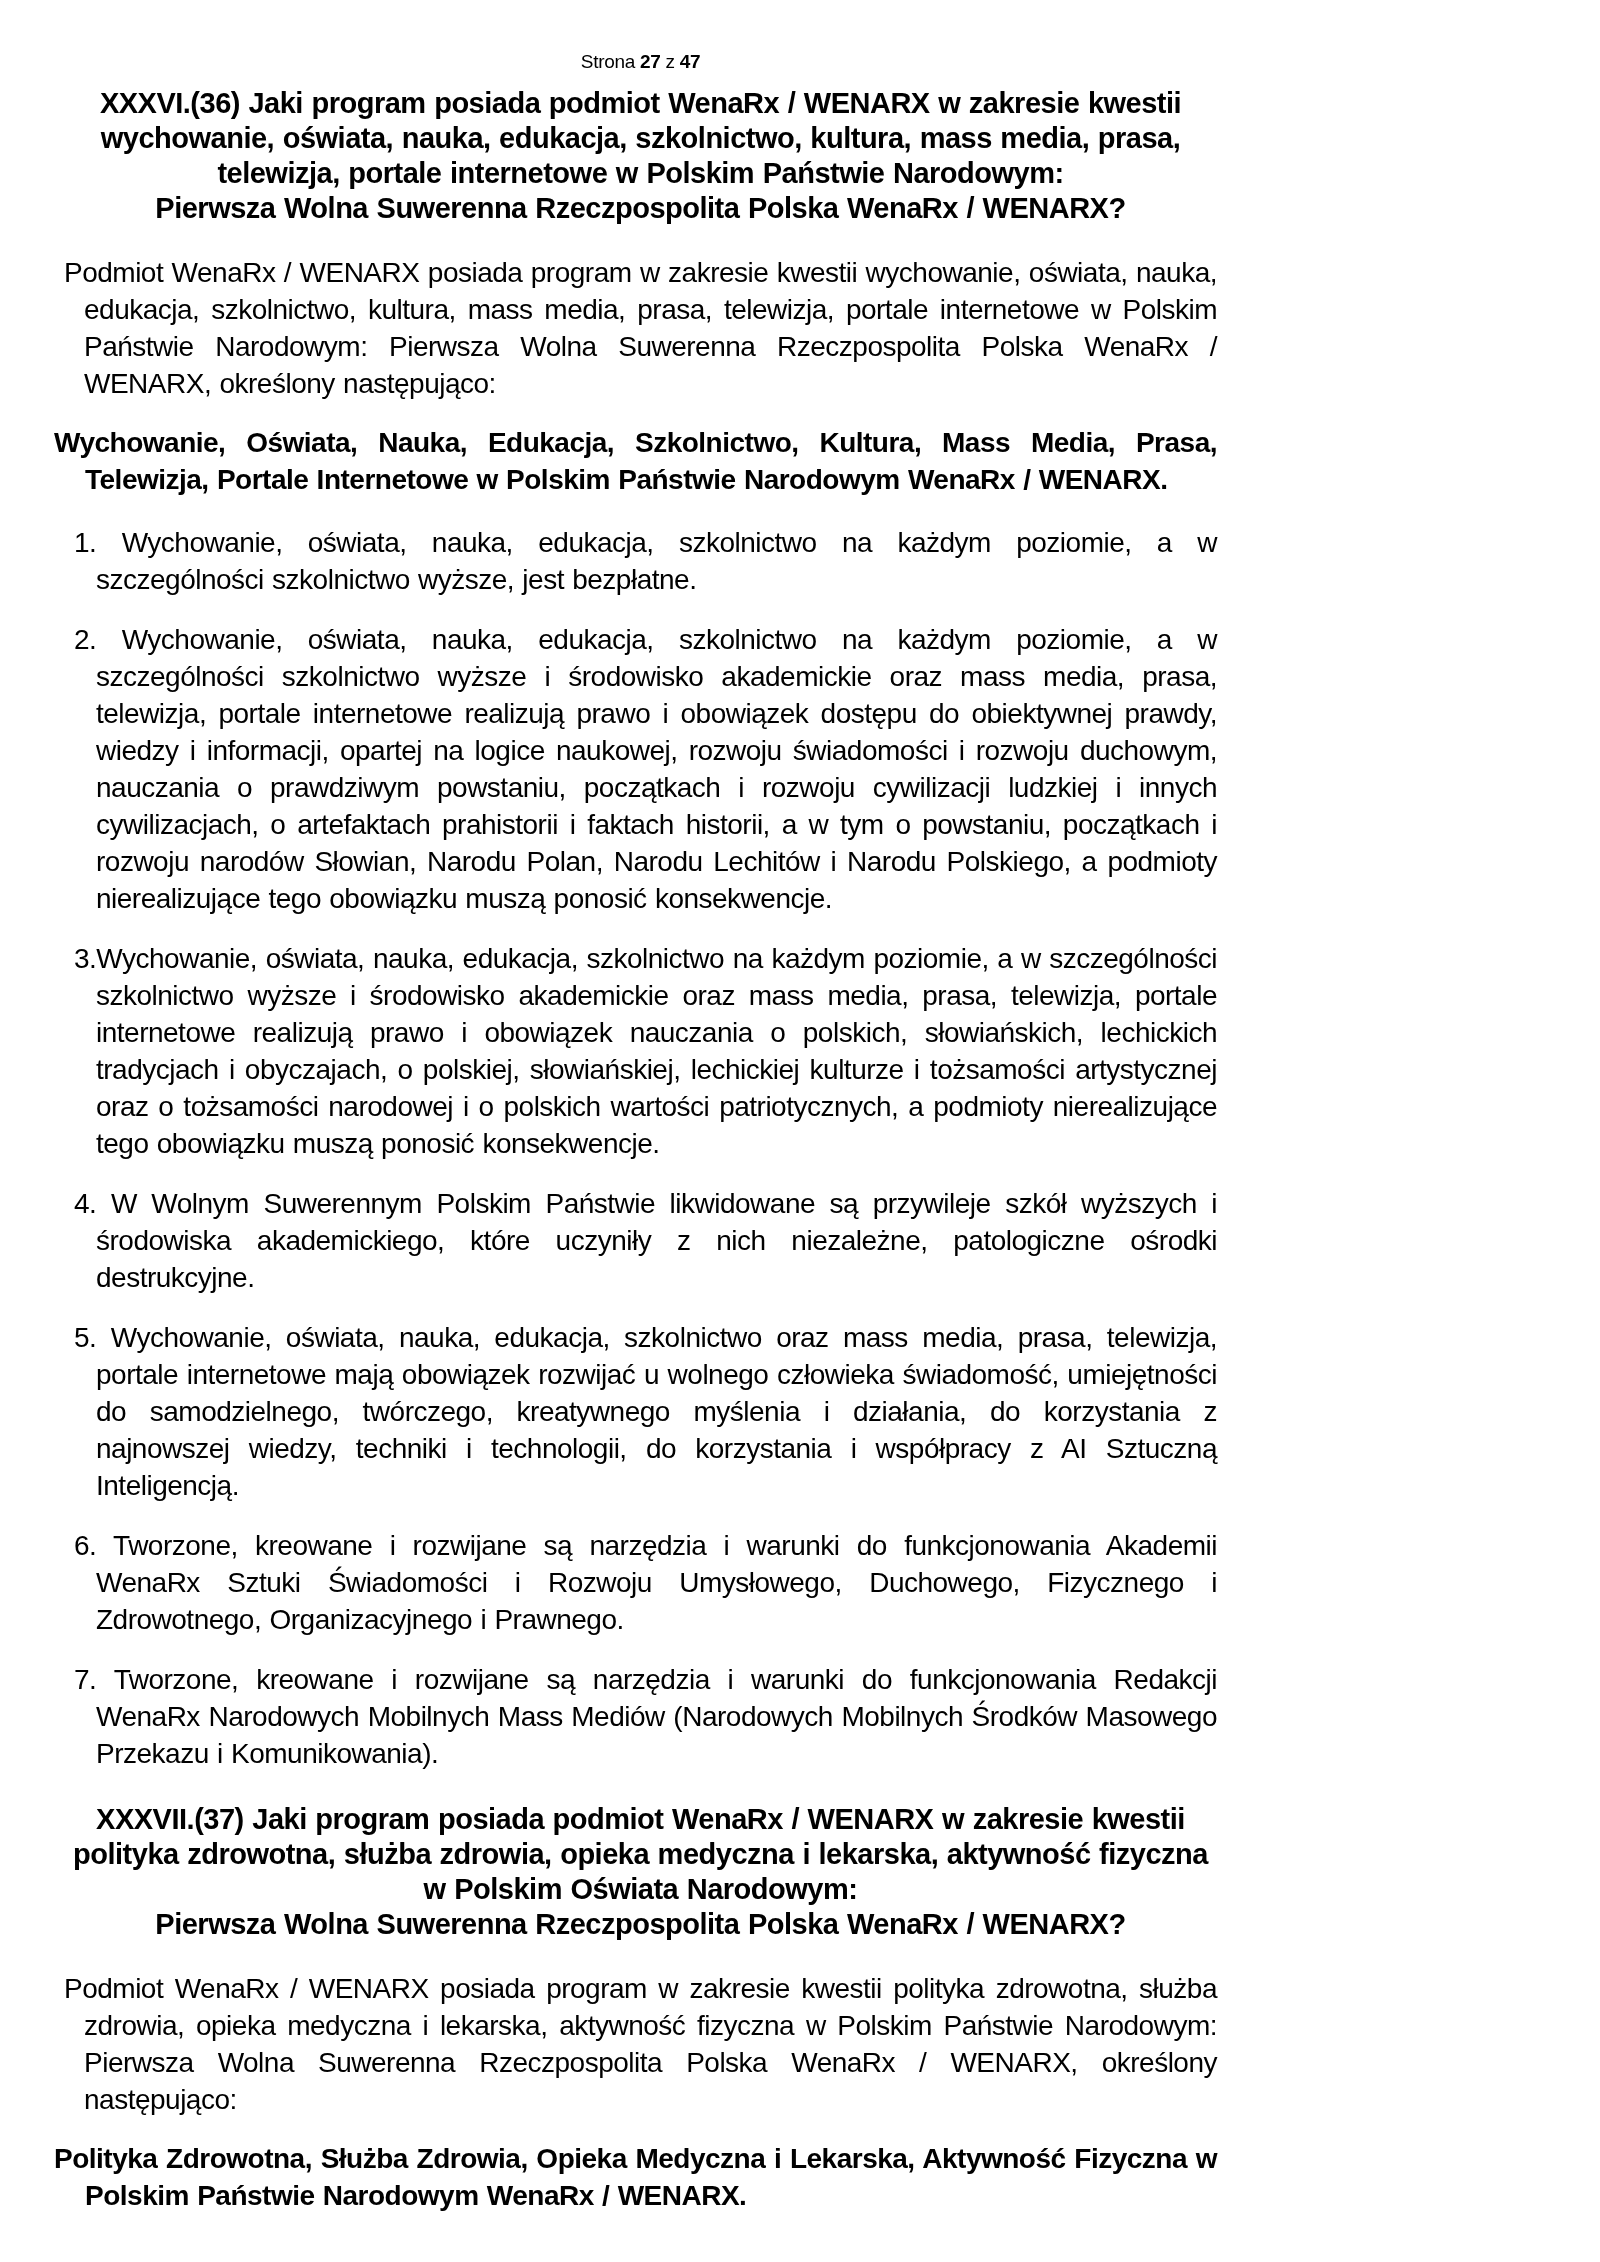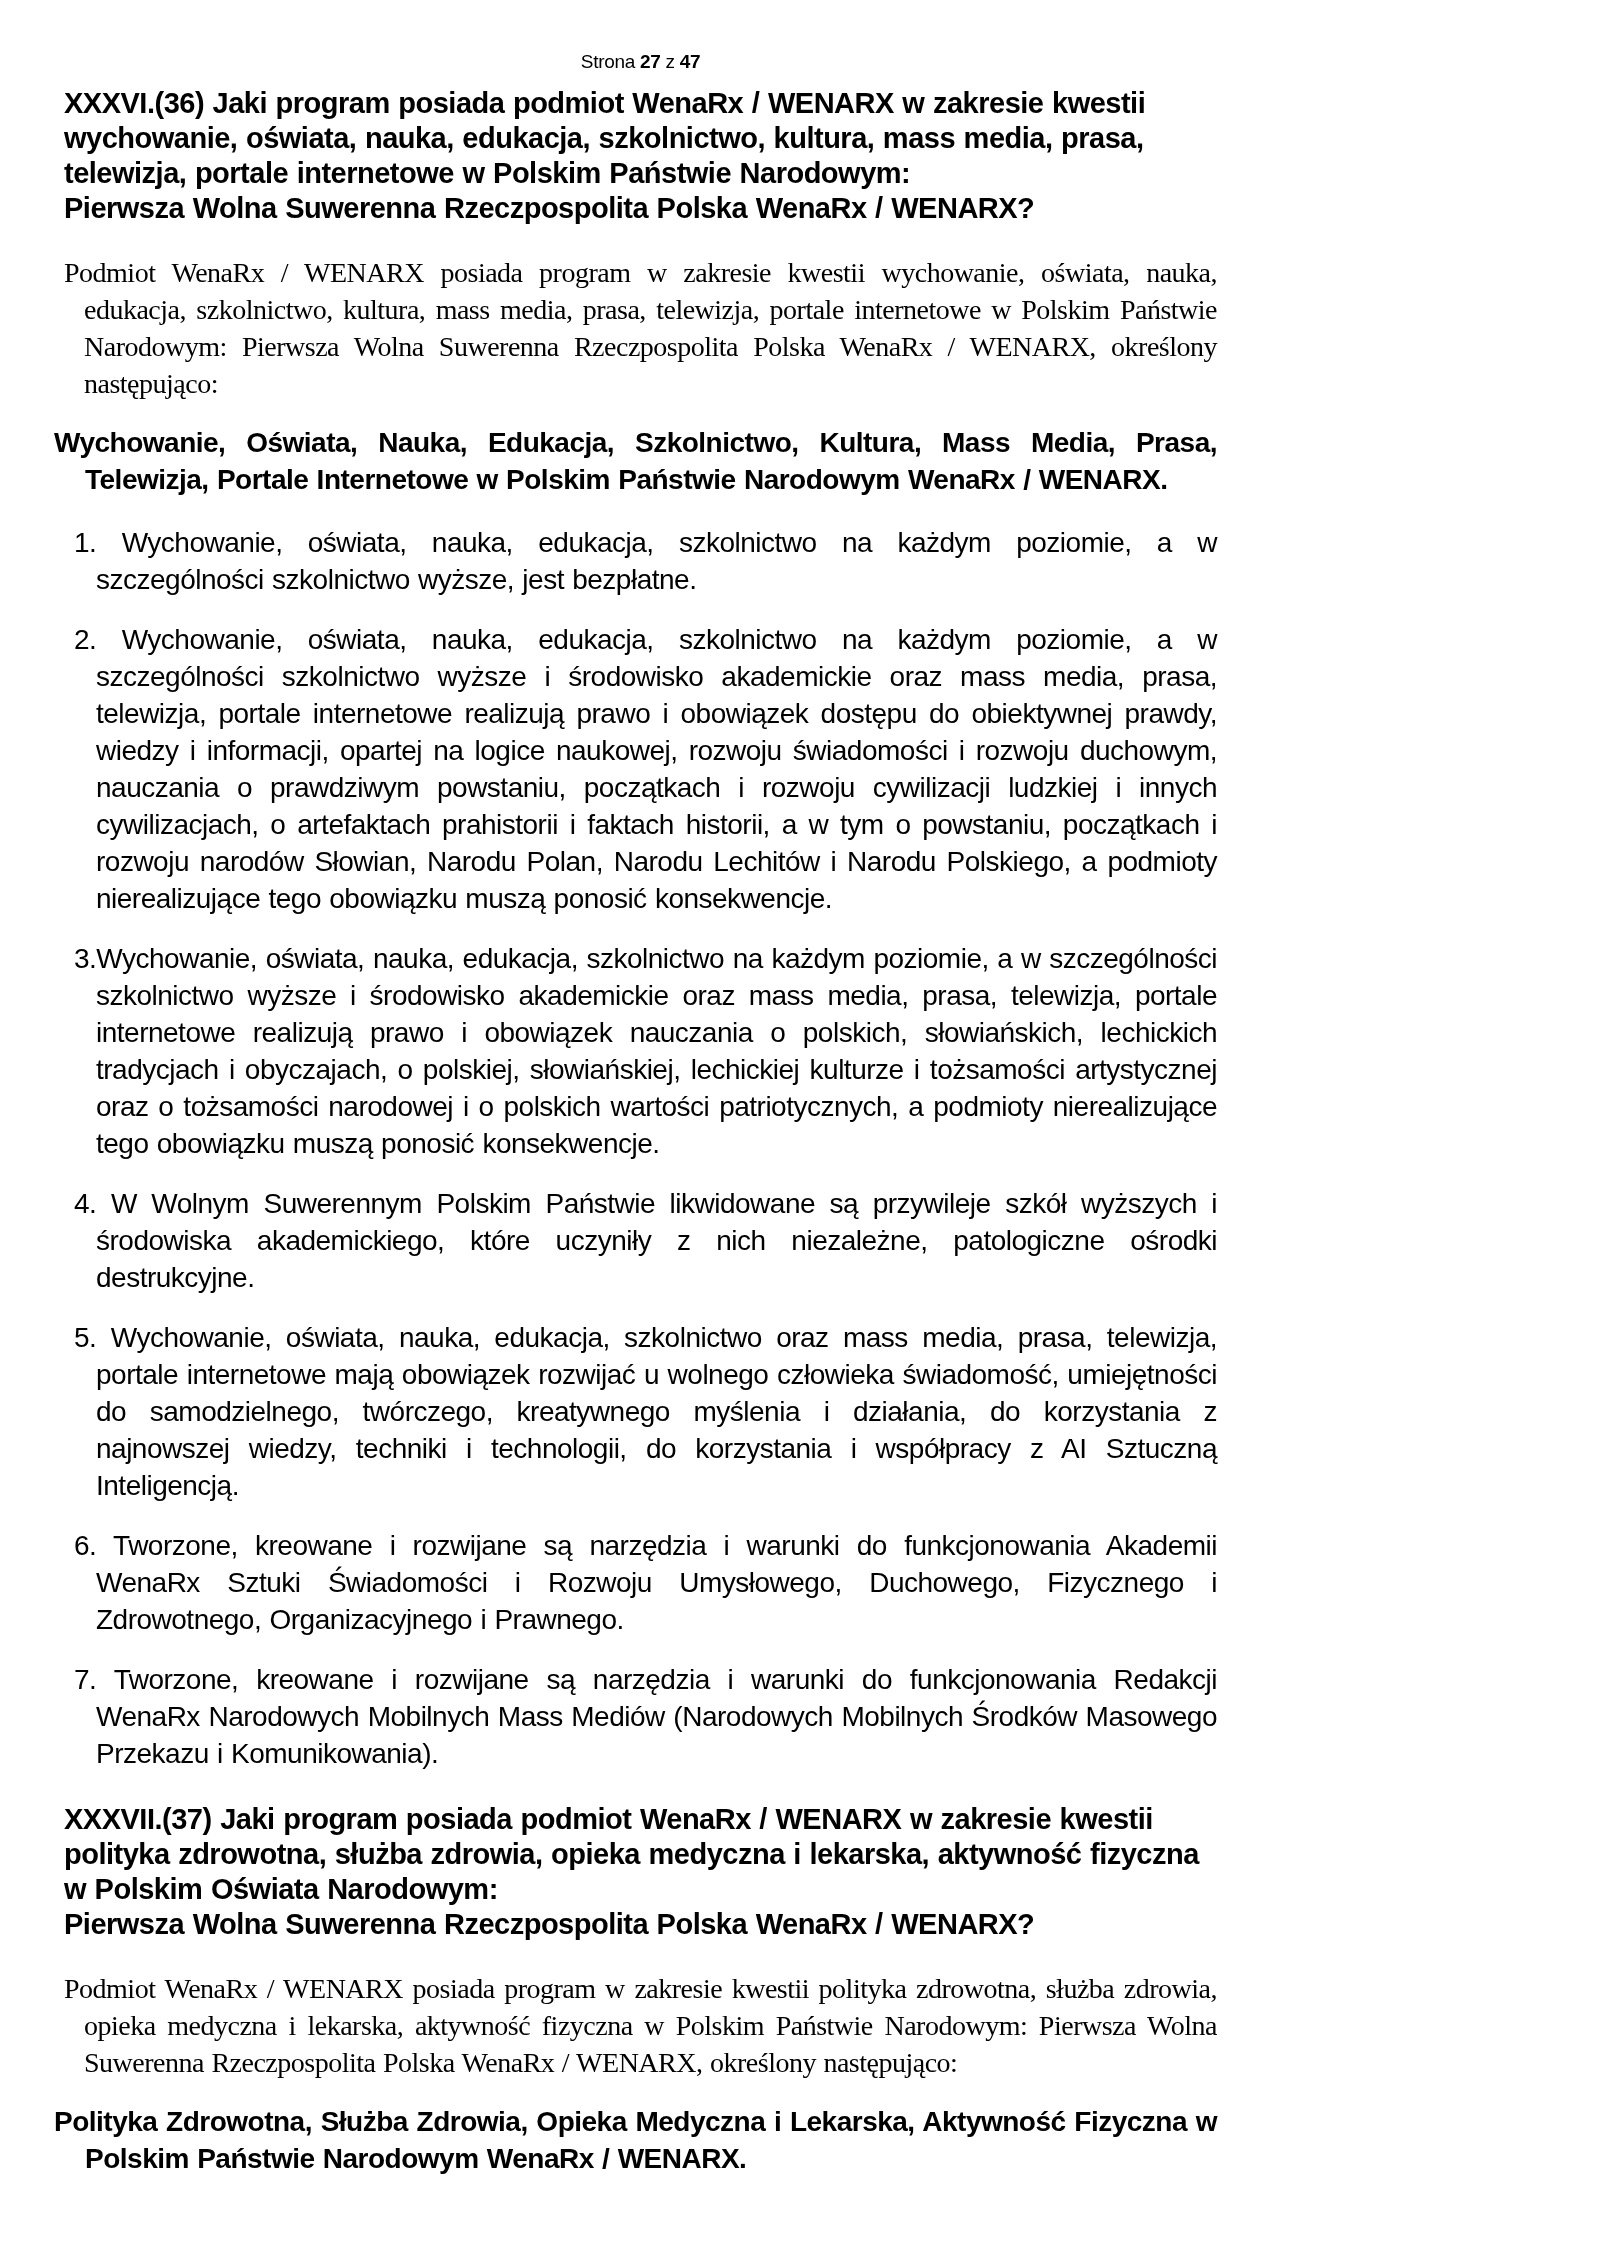--- a/index.html
+++ b/index.html
@@ -32,32 +32,31 @@
     word-spacing: normal;
     margin: 0 0 10px 0;
   }
   .page-header b { font-weight: bold; }
 
   
   .q-heading {
     font-size: 29px;
     line-height: 35px;
     font-weight: bold;
-    text-align: left;
+    text-align: center;
     margin: 12px 0 28px 0;
   }
   .q-heading .h-line { display: block; }
 
   
   .para {
     text-align: justify;
     margin: 0 0 22px 0;
     padding-left: 20px;
     text-indent: -20px;
-    font-family: Liberation Serif, serif;
   }
 
   
   .subhead {
     font-weight: bold;
     text-align: justify;
     margin: 0 0 26px -10px;
     padding-left: 31px;
     text-indent: -31px;
   }

